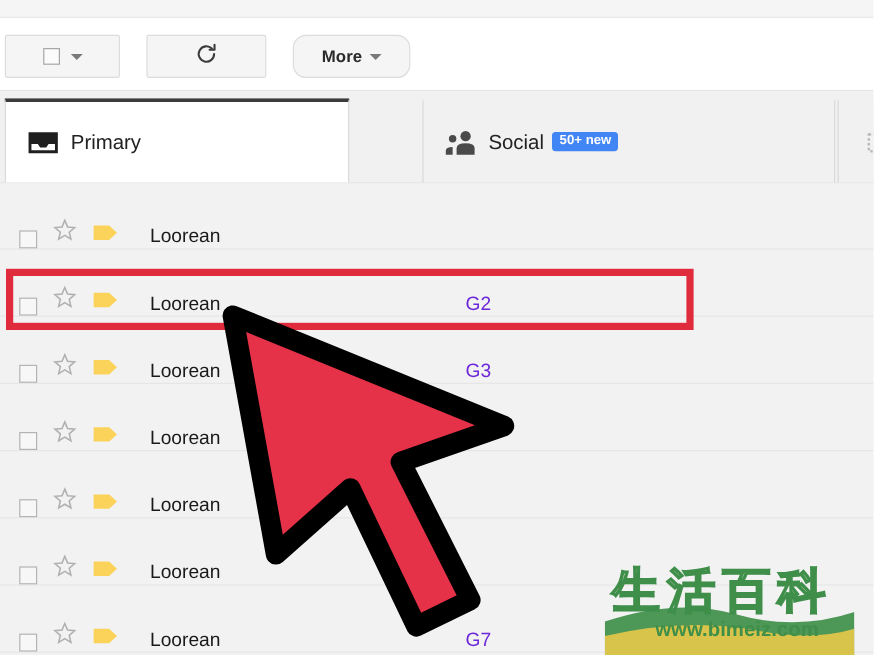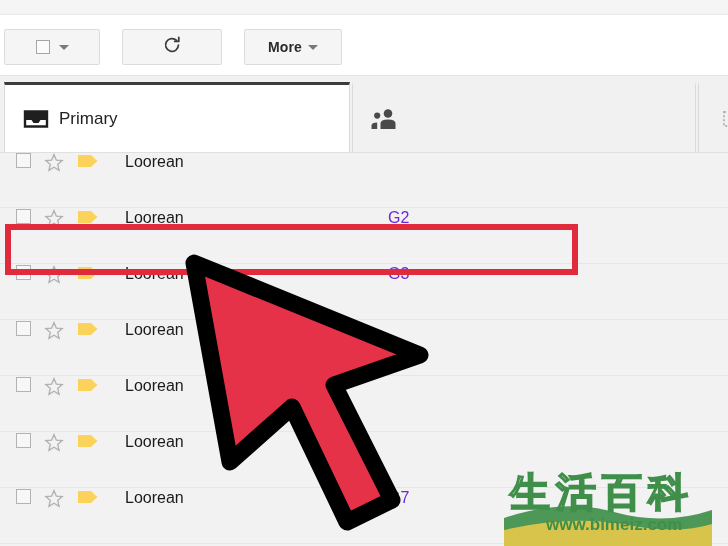--- a/index.html
+++ b/index.html
@@ -41,21 +41,21 @@
     border: 1px solid #dcdcdc;
     border-radius: 2px;
     box-sizing: border-box;
     display: flex;
     align-items: center;
     justify-content: center;
     cursor: pointer;
   }
   .tb-select { left: 4px; width: 96px; gap: 9px; }
   .tb-refresh { left: 122px; width: 100px; }
-  .tb-more   { left: 244px; width: 98px; gap: 6px; }
+  .tb-more   { left: 244px; width: 98px; gap: 6px; border-radius: 11px; }
 
   .cb-square {
     width: 14px; height: 14px;
     border: 1px solid #a6a6a6;
     background: #fbfbfb;
     box-sizing: border-box;
   }
   .caret {
     width: 0; height: 0;
     border-left: 5px solid transparent;
@@ -80,21 +80,21 @@
   .tab {
     position: absolute;
     top: 6px;
     height: 70px;
     box-sizing: border-box;
     display: flex;
     align-items: center;
     cursor: pointer;
   }
   .tab-primary {
-    left: 4px; width: 346px;
+    left: 4px; width: 287px;
     background: #ffffff;
     border-top: 3px solid #3c3c3c;
     border-left: 1px solid #dadada;
     border-right: 1px solid #dadada;
   }
   .tab-social {
     left: 352px; width: 344px;
     background: #f1f1f1;
     border-top: 3px solid transparent;
     border-left: 1px solid #dadada;
@@ -147,21 +147,21 @@
   }
   .row {
     position: absolute;
     left: 0;
     width: 728px;
     height: 55px;
     background: #f2f2f2;
     border-bottom: 1px solid #e6e6e6;
     box-sizing: border-box;
     display: flex;
-    align-items: flex-start;
+    align-items: flex-end;
     cursor: pointer;
   }
   .row-cb {
     margin-left: 16px;
     width: 15px; height: 15px;
     border: 1px solid #b3b3b3;
     background: #f7f7f7;
     box-sizing: border-box;
     flex: 0 0 auto;
     cursor: pointer;
@@ -263,20 +263,24 @@
   <div class="tab tab-social">
     <span class="tab-icon">
       <svg width="30" height="24" viewBox="0 0 30 24">
         <circle cx="19" cy="6.5" r="4.3" fill="#4a4a4a"></circle>
         <path d="M11.5 22 L11.5 16.5 Q11.5 12.4 19 12.4 Q26.5 12.4 26.5 16.5 L26.5 22 Z" fill="#4a4a4a"></path>
         <circle cx="8.2" cy="8.6" r="3.1" fill="#4a4a4a"></circle>
         <path d="M2.5 22 L2.5 18.6 Q2.5 15.6 8.2 15.6 L8.2 22 Z" fill="#4a4a4a"></path>
       </svg>
     </span>
     <div class="tab-texts">
+      <div class="tab-title-row">
+        <span class="tab-title">Social</span>
+        <span class="badge">50+ new</span>
+      </div>
     </div>
   </div>
 
   <div class="tab tab-partial">
     <span class="tab-icon">
       <svg width="18" height="20" viewBox="0 0 18 20">
         <path d="M3 3 L12 3 L17 10 L12 17 L3 17 Z" fill="none" stroke="#b8b8b8" stroke-width="2" stroke-dasharray="2 2"></path>
       </svg>
     </span>
   </div>

